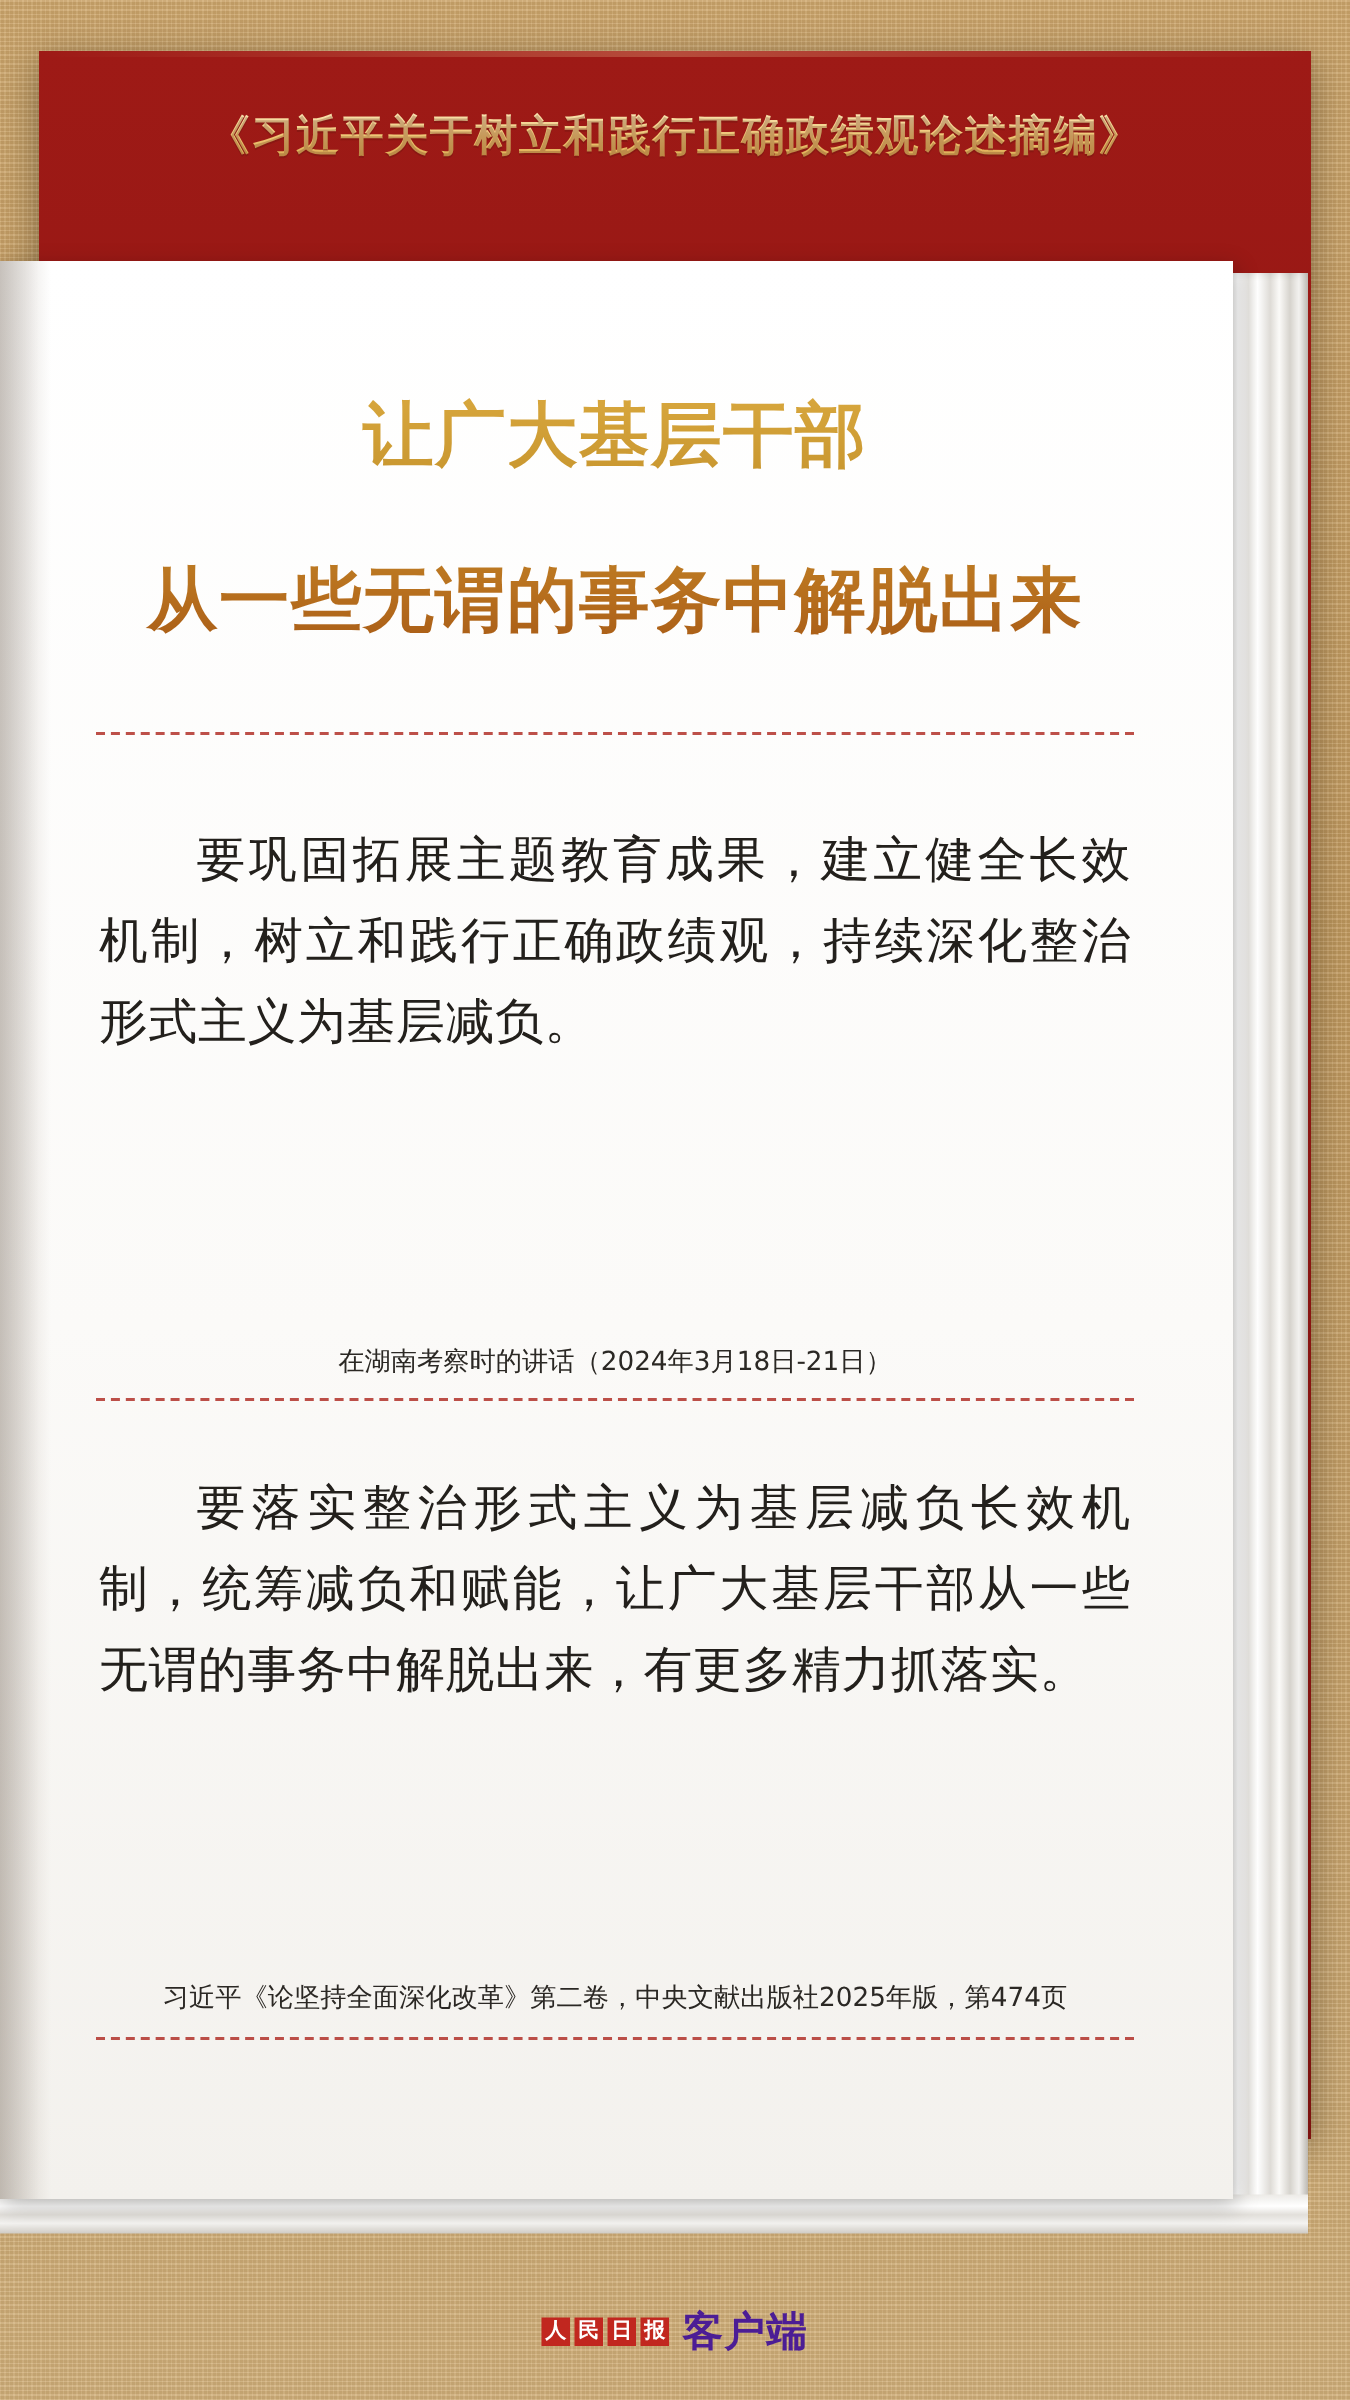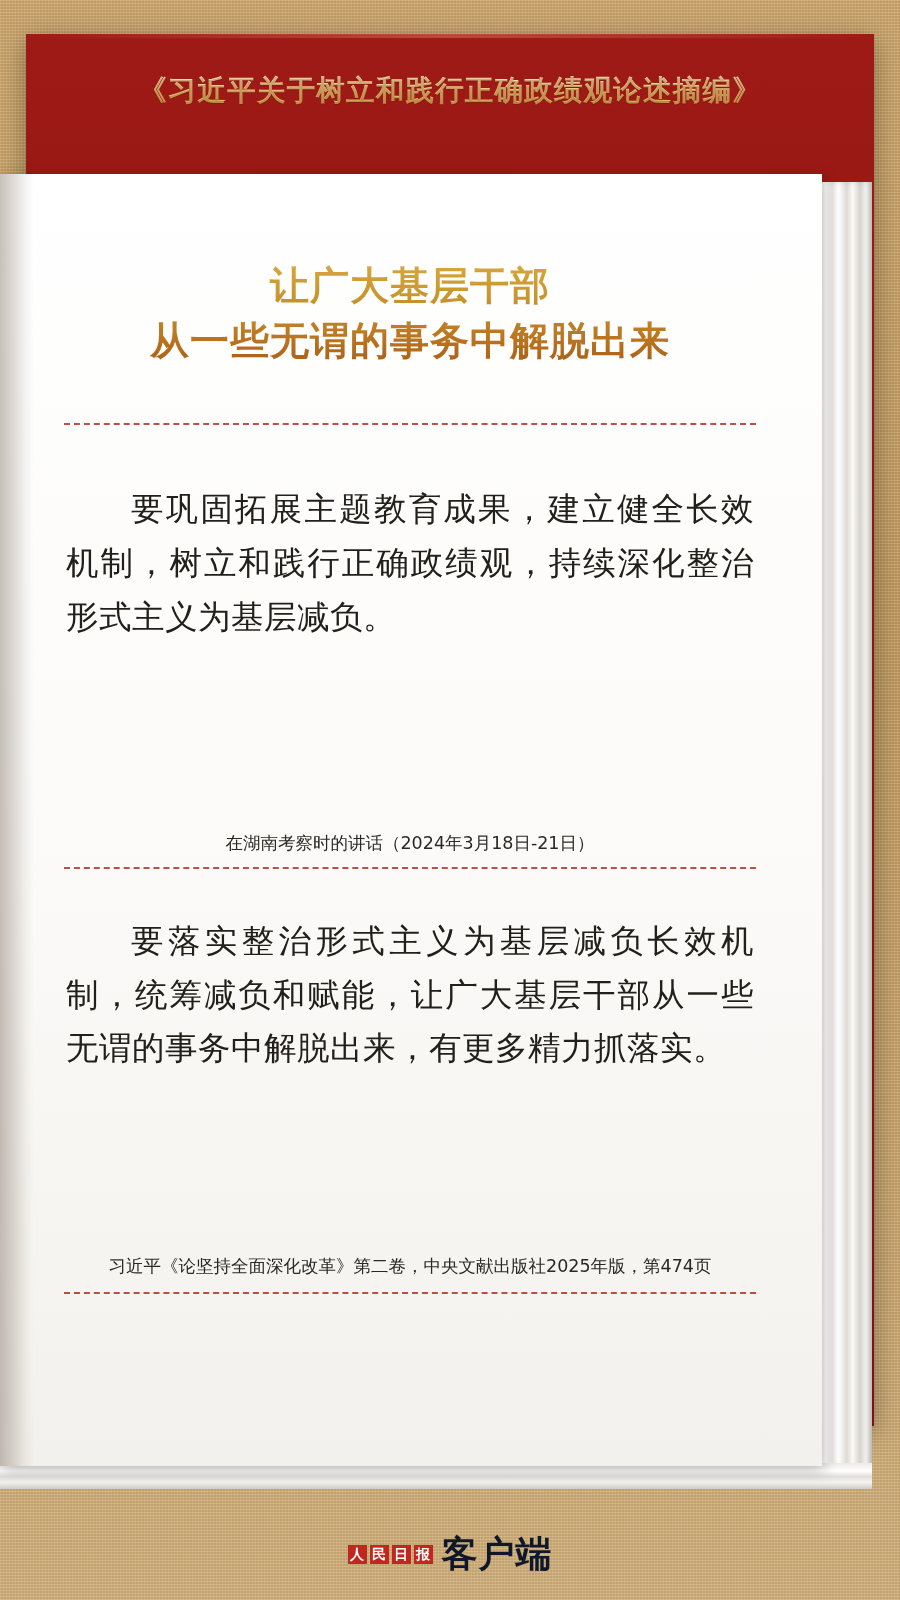--- a/index.html
+++ b/index.html
@@ -119,30 +119,30 @@
     width: 700px;
     height: 100%;
   }
 
   
   .headline {
     margin-top: 84px;
     text-align: center;
     font-family: "DejaVu Serif", "Liberation Serif", serif;
     font-weight: bold;
-    font-size: 39px;
+    font-size: 47px;
     line-height: 1.42;
     letter-spacing: 1px;
     background: linear-gradient(180deg, #d9a83e 0%, #c8962f 35%, #b9721f 75%, #a85b16 100%);
     -webkit-background-clip: text;
     background-clip: text;
     -webkit-text-fill-color: transparent;
     color: #bb7e24;
   }
-  .headline .l2 { display: block; }
+  .headline .l2 { display: block; margin-top: 43px; }
 
   
   .rule {
     height: 0;
     border-top: 2px dashed #b2322a;
     opacity: 0.85;
   }
   .rule.top { margin: 54px 4px 0 4px; }
   .rule.mid { margin: 10px 4px 0 4px; }
   .rule.bot { margin: 12px 4px 0 4px; }
@@ -202,23 +202,23 @@
     font-size: 14px;
     line-height: 19px;
     color: #fff;
     text-align: center;
     font-family: "DejaVu Serif", "Liberation Serif", serif;
     font-weight: bold;
   }
   .footer-text {
     font-family: "DejaVu Serif", "Liberation Serif", serif;
     font-weight: bold;
-    font-size: 36px;
+    font-size: 27px;
     letter-spacing: 1px;
-    color: #0f172a;
+    color: #4c1d95;
   }
 </style>
 </head>
 <body>
 
 <div class="poster">
 
   <div class="header">
     <div class="header-title">《习近平关于树立和践行正确政绩观论述摘编》</div>
   </div>

